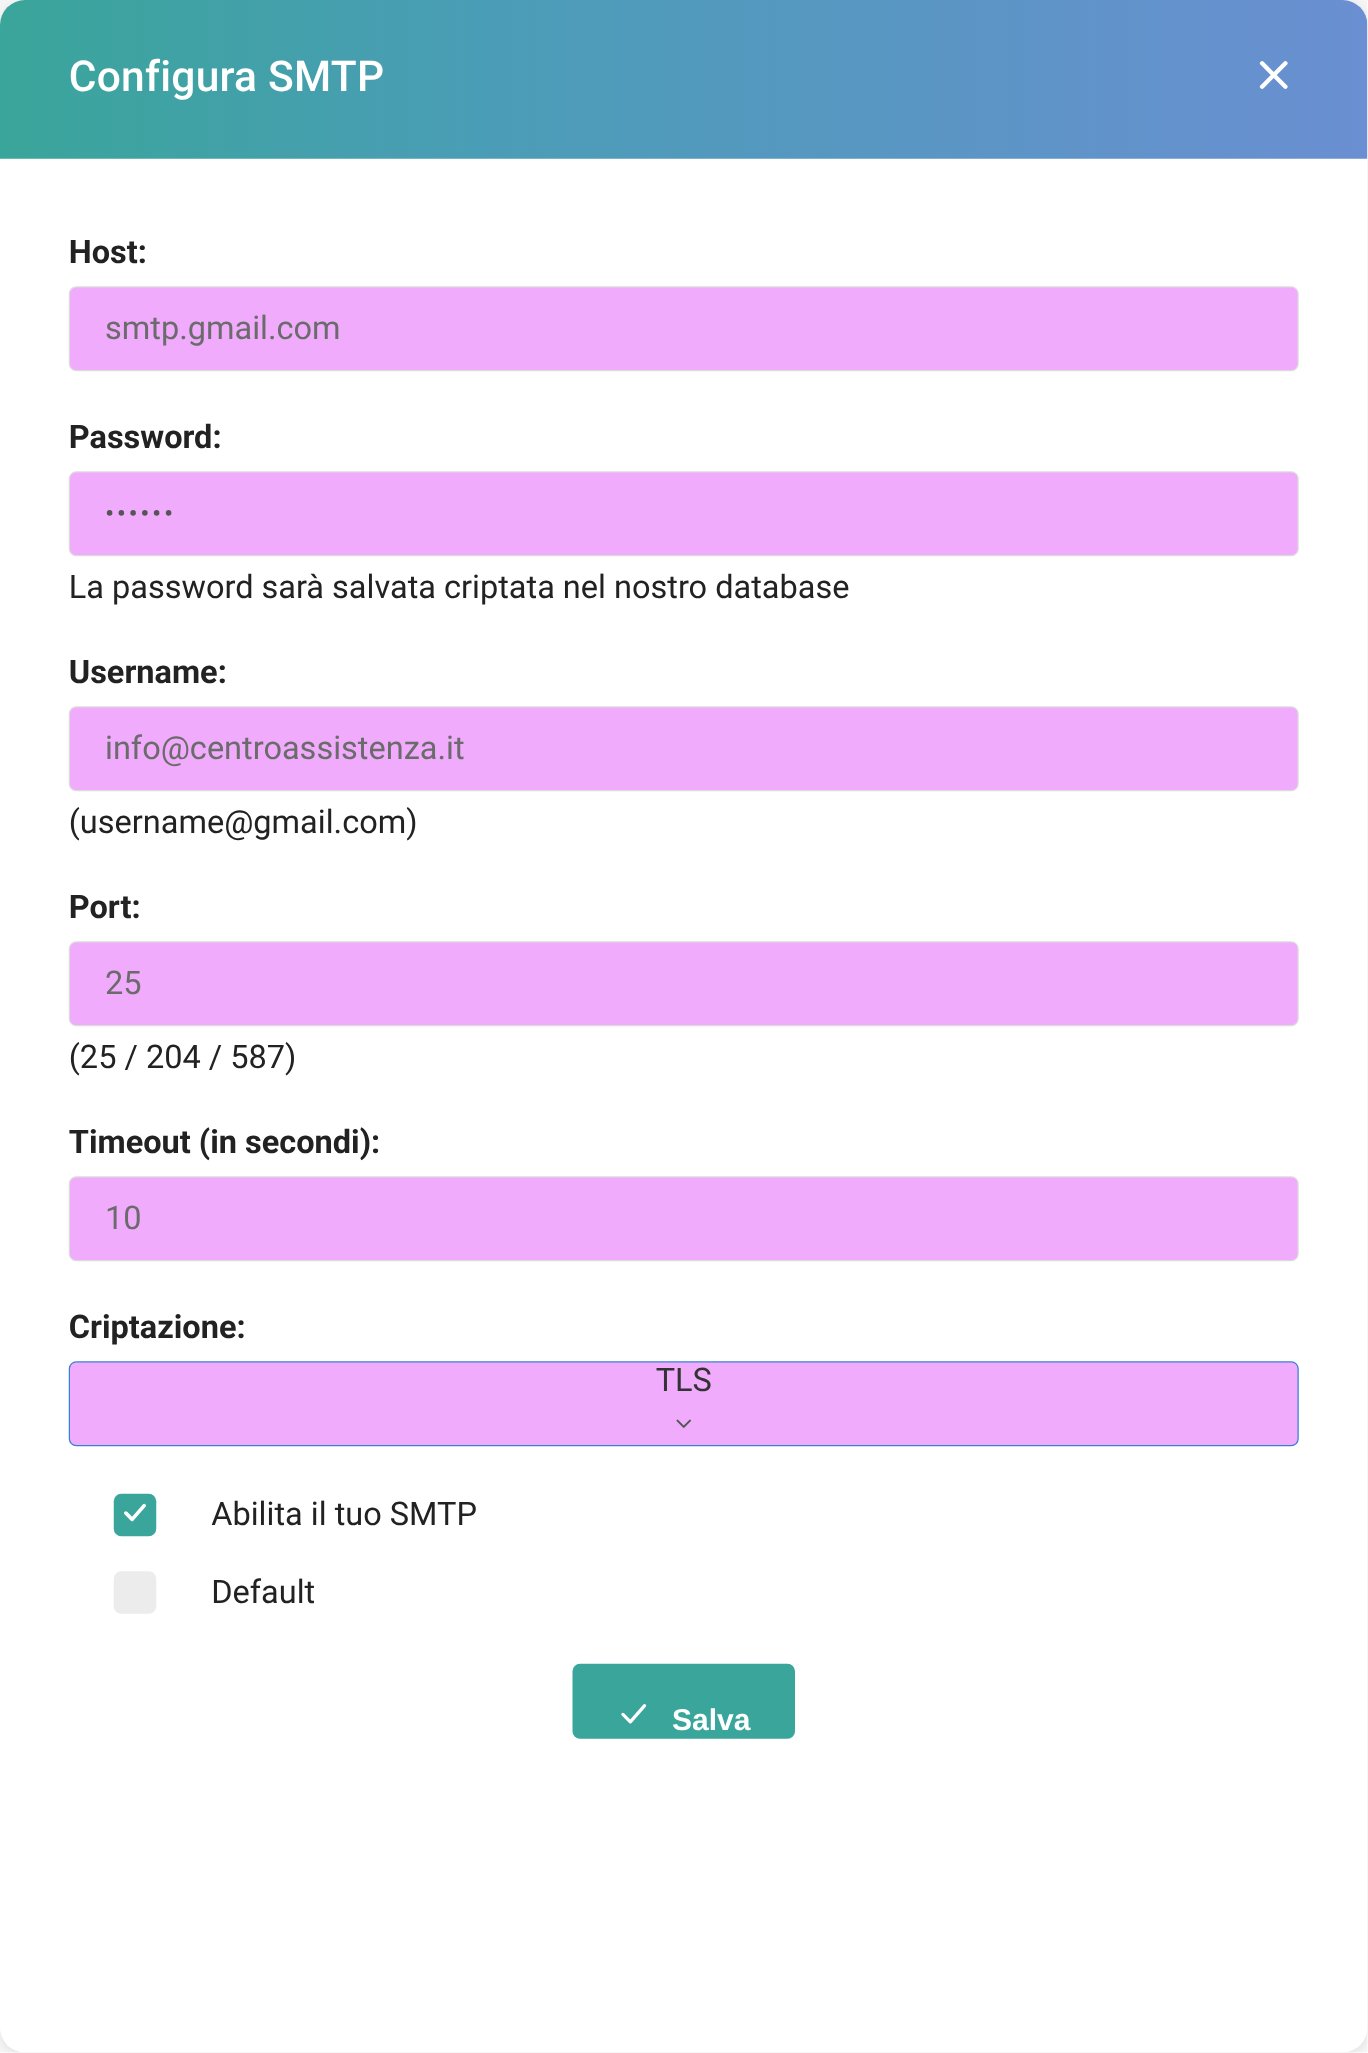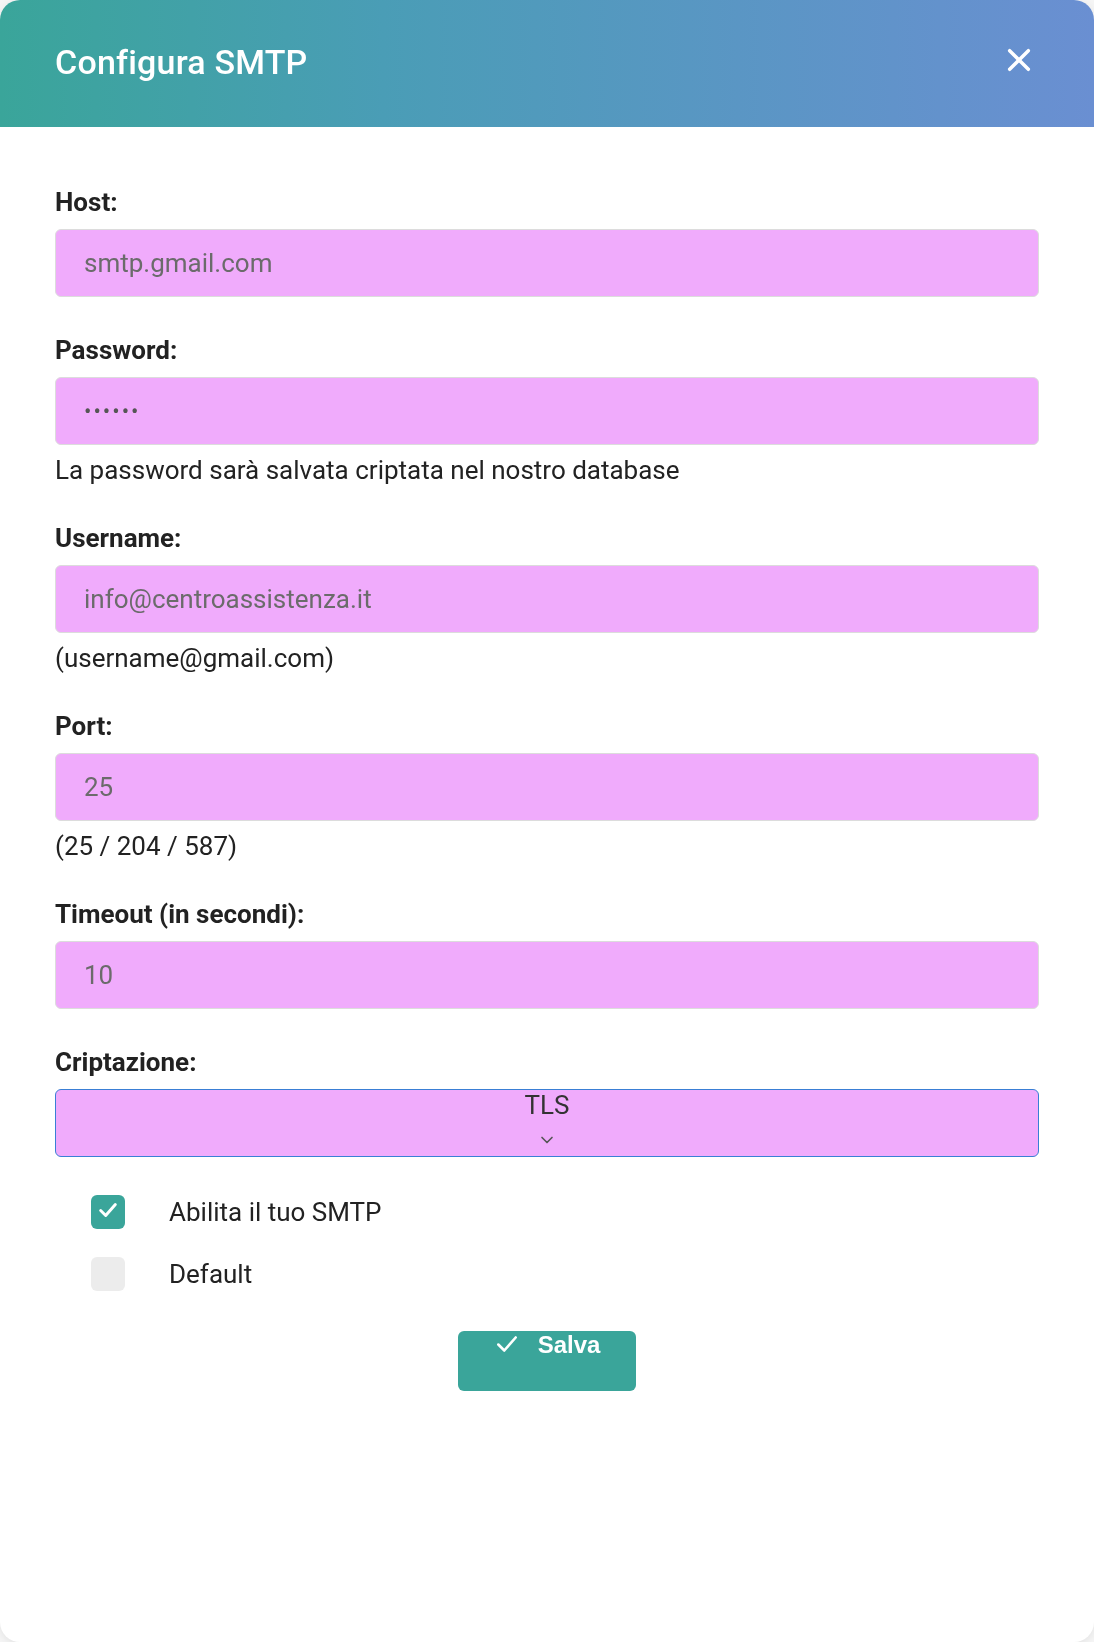--- a/index.html
+++ b/index.html
@@ -112,21 +112,21 @@
     .save-btn {
       background: #3aa59a;
       color: #fff;
       border: none;
       border-radius: 6px;
       height: 60px;
       padding: 0 36px;
       font-size: 24px;
       font-weight: 600;
       display: inline-flex;
-      align-items: flex-start;
+      align-items: flex-end;
       gap: 18px;
       cursor: pointer;
     }
     .save-btn svg { width: 26px; height: 26px; }
     .pwd-dots { letter-spacing: 2px; font-size: 22px; color:#555; display:flex; align-items:center; height:100%;}
   </style>
 </head>
 <body>
 
 <div class="modal">

